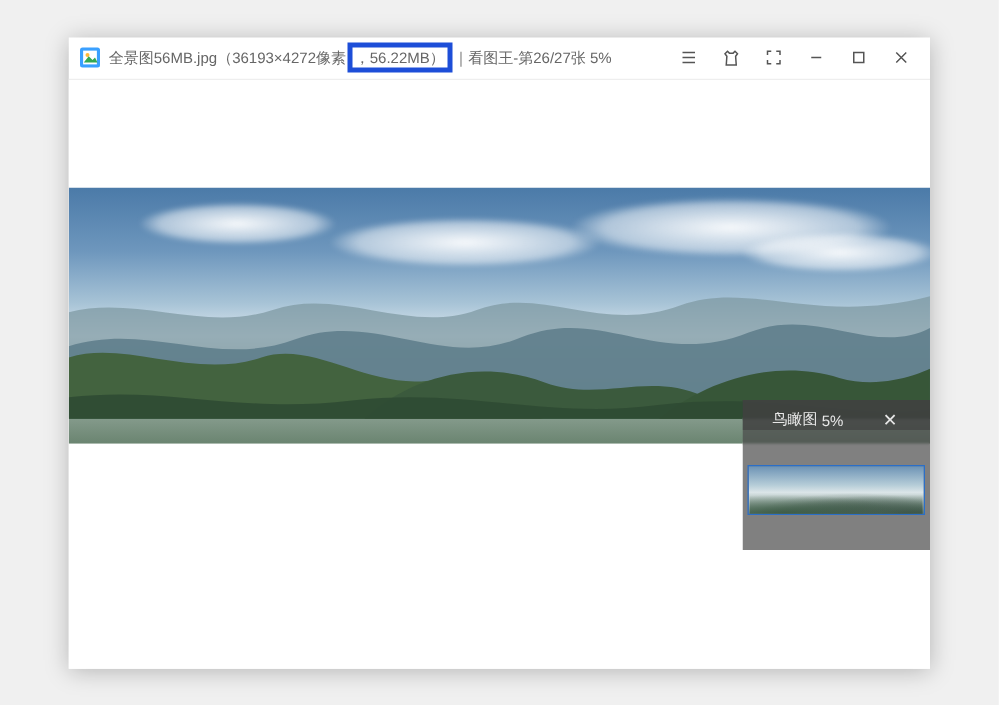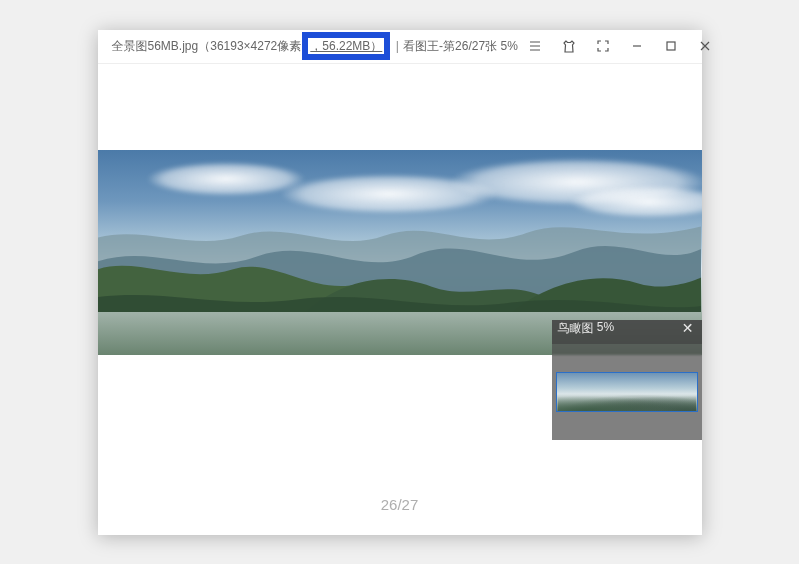--- a/index.html
+++ b/index.html
@@ -7,21 +7,21 @@
     font-family: "Microsoft YaHei", "Segoe UI", sans-serif;
     background: #f0f0f0;
     width: 799px;
     height: 564px;
     overflow: hidden;
     display: flex;
     align-items: center;
     justify-content: center;
   }
   .window {
-    width: 604px;
+    width: 689px;
     height: 505px;
     background: #fff;
     box-shadow: 0 2px 18px rgba(0,0,0,0.25);
     display: flex;
     flex-direction: column;
     position: relative;
   }
   .titlebar {
     height: 34px;
     display: flex;
@@ -33,26 +33,25 @@
     border-bottom: 1px solid #eee;
   }
   .app-icon {
     width: 18px; height: 18px;
     margin-right: 6px;
     display: inline-flex;
     align-items: center; justify-content: center;
   }
   .title-text { display: flex; align-items: center; }
   .hl {
-    border: 6px solid #1d4ed8;
+    border: 4px solid #1d4ed8;
     padding: 0 2px;
     margin: 12px 1px;
     line-height: 16px;
     color: #666;
-    text-decoration: underline;
   }
   .spacer { flex: 1; }
   .win-controls { display: flex; align-items: center; gap: 0; }
   .win-btn {
     width: 34px; height: 30px;
     display: flex; align-items: center; justify-content: center;
     color: #555;
   }
   .win-btn svg { width: 14px; height: 14px; stroke: currentColor; fill: none; stroke-width: 1.2; }
   .viewport {
@@ -100,22 +99,22 @@
     background: rgba(74,74,74,0.7);
     backdrop-filter: blur(1px);
     color: #e8e8e8;
     font-size: 12px;
     display: flex;
     flex-direction: column;
   }
   .birdseye-header {
     height: 24px;
     display: flex;
-    align-items: flex-start;
-    padding: 0 6px;
+    align-items: flex-end;
+    padding: 0 24px;
     background: rgba(60,60,60,0.55);
   }
   .birdseye-header .close {
     margin-left: auto;
     width: 16px; height: 16px;
     display:flex; align-items:center; justify-content:center;
     font-size: 14px;
     color: #e8e8e8;
   }
   .birdseye-body {
@@ -230,16 +229,15 @@
         <span>鸟瞰图</span>
         <span>&nbsp;</span>
         <span>5%</span>
         <span class="close">✕</span>
       </div>
       <div class="birdseye-body">
         <div class="thumb"></div>
       </div>
     </div>
 
-    <div class="counter">26/27</div>
   </div>
 
 </div>
 
 </body></html>

